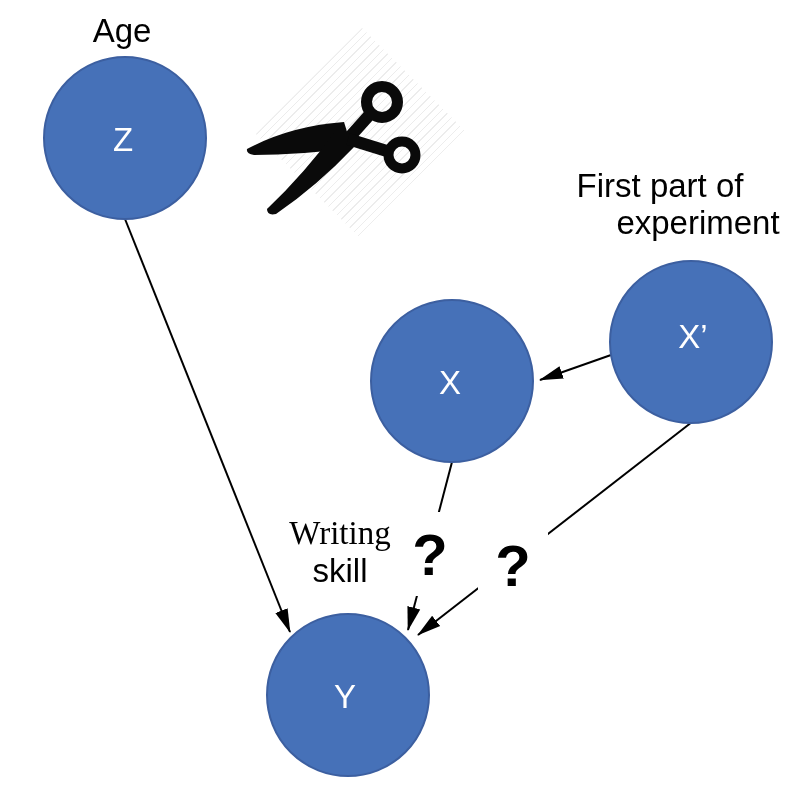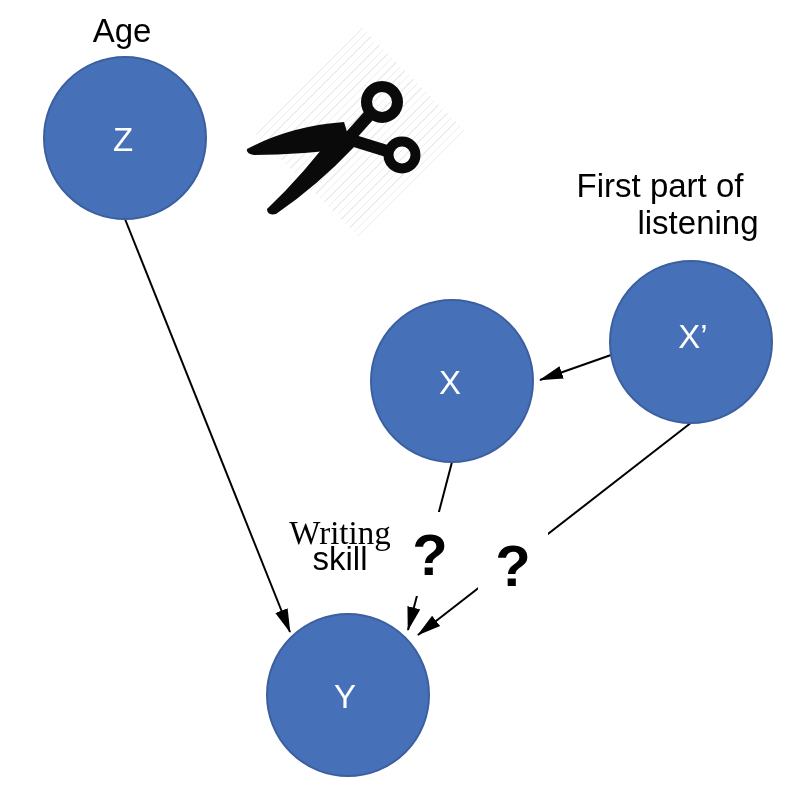--- a/index.html
+++ b/index.html
@@ -35,23 +35,23 @@
       <circle cx="402" cy="155" r="13.5" fill="none" stroke-width="10"></circle>
     </g>
     <circle cx="125" cy="138" r="81" stroke-width="2" fill="#4671B8" stroke="#3C5FA0"></circle>
     <circle cx="452" cy="381" r="81" stroke-width="2" fill="#4671B8" stroke="#3C5FA0"></circle>
     <circle cx="691" cy="342" r="81" stroke-width="2" fill="#4671B8" stroke="#3C5FA0"></circle>
     <circle cx="348" cy="695" r="81" stroke-width="2" fill="#4671B8" stroke="#3C5FA0"></circle>
   </svg>
 
   <div class="caption" style="left:122px;top:12px;">Age</div>
   <div class="caption" style="left:660px;top:167px;">First part of</div>
-  <div class="caption" style="left:698px;top:204px;">listening</div>
+  <div class="caption" style="left:698px;top:204px;">experiment</div>
   <div class="caption" style="left:340px;top:515px;font-family:Liberation Serif, serif;">Writing</div>
-  <div class="caption" style="left:340px;top:540px;">skill</div>
+  <div class="caption" style="left:340px;top:552px;">skill</div>
 
   <div class="node-letter" style="left:123px;top:140px;">Z</div>
   <div class="node-letter" style="left:450px;top:383px;">X</div>
   <div class="node-letter" style="left:693px;top:337px;">X’</div>
   <div class="node-letter" style="left:345px;top:697px;">Y</div>
 
   <div class="qmark" style="left:406px;top:512px;width:48px;height:84px;">?</div>
   <div class="qmark" style="left:478px;top:532px;width:70px;height:66px;">?</div>
 </div>
 

